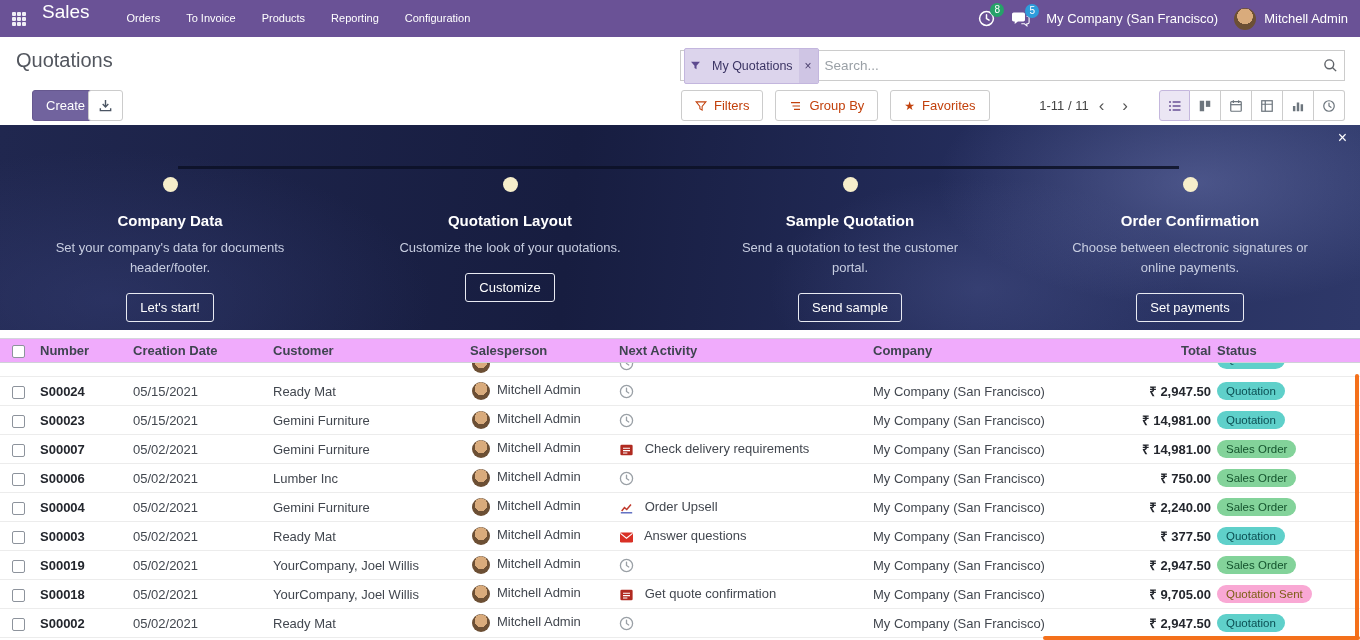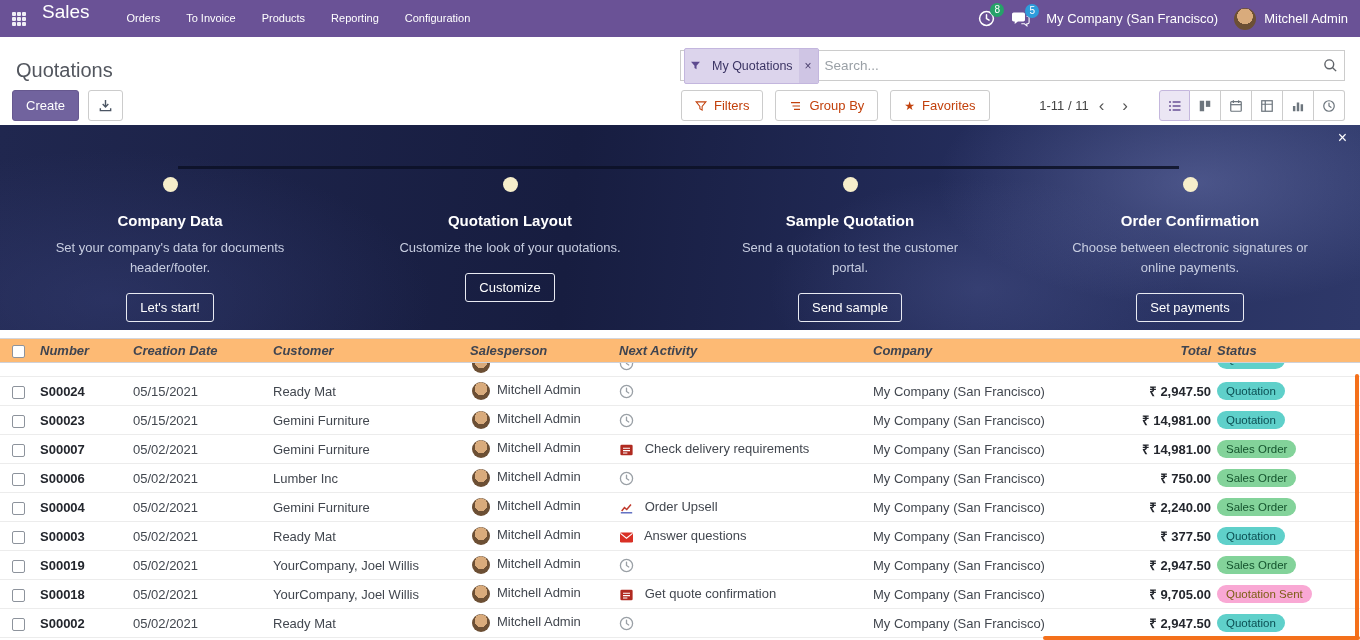--- a/index.html
+++ b/index.html
@@ -20,37 +20,37 @@
     text-align:center; font-size:10px; border-radius:8px; padding:0 3px; color:#fff; }
   .cnt-activity { background:#26a269; }
   .cnt-message { background:#2d9cdb; }
   .nav-company, .nav-user { font-size:13px; cursor:pointer; white-space:nowrap; }
   .avatar { display:inline-block; border-radius:50%;
     background:radial-gradient(circle at 50% 38%, #d9ab7c 0 44%, #6c4f34 45% 100%); }
   .avatar.nav { width:22px; height:22px; margin-right:-8px; }
 
   
   .control { position:relative; height:88px; background:#fff; }
-  .page-title { position:absolute; left:16px; top:12px; font-size:20px; color:#52565e;margin-top:10px; }
+  .page-title { position:absolute; left:16px; top:12px; font-size:20px; color:#52565e; }
   .searchbar { position:absolute; left:680px; right:15px; top:13px; height:31px;
     border:1px solid #ccc; background:#fff; display:flex; align-items:center; padding:0 6px 0 3px; }
   .facet { display:inline-flex; align-items:stretch; height:36px; border-radius:2px; overflow:hidden;
     background:#dcd4ec; border:1px solid #c3b6de; font-size:12.5px; }
   .facet .f-ic { display:flex; align-items:center; padding:0 5px; color:#5d4a8f; }
   .facet .f-label { display:flex; align-items:center; padding:0 6px; color:#3b3464; }
   .facet .f-x { display:flex; align-items:center; padding:0 6px; background:#cfc5e4; color:#4a3f6d; cursor:pointer; font-size:12px; }
   .search-input { flex:1; border:none; outline:none; font-size:13.5px; color:#333; margin-left:6px; font-family:inherit; }
   .search-input::placeholder { color:#9aa0a6; }
   .mag { color:#5f6368; cursor:pointer; display:flex; }
 
   .btn { display:inline-flex; align-items:center; gap:7px; height:31px; padding:0 13px;
     font-size:13px; border-radius:3px; border:1px solid #ccc; background:#fff; color:#c2410c; cursor:pointer;
     font-family:inherit; }
   .btn-primary { background:#71639e; border-color:#66588f; color:#fff; }
-  .create-btn { position:absolute; left:12px; top:53px; }
+  .create-btn { position:absolute; left:32px; top:53px; }
   .export-btn { position:absolute; left:88px; top:53px; width:35px; justify-content:center; padding:0; color:#4b5563; }
   .fgroup { position:absolute; left:681px; top:53px; display:flex; gap:12px; }
   .pager { position:absolute; right:224px; top:53px; height:31px; display:flex; align-items:center; gap:2px; font-size:13px; color:#444; }
   .pager .pg-btn { border:none; background:none; font-size:17px; color:#555; cursor:pointer; padding:0 8px; line-height:1; font-family:inherit; }
   .switcher { position:absolute; right:15px; top:53px; display:flex; }
   .sw-btn { width:31px; height:31px; border:1px solid #ccc; border-left-width:0; background:#fff;
     display:flex; align-items:center; justify-content:center; color:#6c757d; cursor:pointer; }
   .sw-btn:first-child { border-left-width:1px; border-radius:3px 0 0 3px; }
   .sw-btn:last-child { border-radius:0 3px 3px 0; }
   .sw-btn.active { background:#ebe6f4; color:#6a5296; border-color:#c4b7dd; }
@@ -68,22 +68,22 @@
   .step { flex:1; display:flex; flex-direction:column; align-items:center; }
   .dot { width:15px; height:15px; border-radius:50%; background:#f6eecb; z-index:2; }
   .step-title { margin-top:20px; font-size:15px; font-weight:700; }
   .step-desc { margin-top:9px; font-size:13px; line-height:1.55; color:#c7cde0; text-align:center; max-width:250px; }
   .step-btn { margin-top:15px; background:transparent; border:1px solid #e8eaf2; color:#fff;
     font-size:13px; padding:6px 13px; border-radius:3px; cursor:pointer; font-family:inherit; }
 
   
   .table-wrap { margin-top:8px; }
   table { width:1360px; table-layout:fixed; border-collapse:collapse; font-size:13px; color:#42474f; }
-  thead th { background:#fdba74; height:24px; font-weight:700; color:#3f4450; text-align:left;
-    border-top:1px solid #d4d6dc; border-bottom:1px solid #cfd1d8; padding:0 2px; white-space:nowrap; cursor:pointer;font-style:italic; }
+  thead th { background:#f0abfc; height:24px; font-weight:700; color:#3f4450; text-align:left;
+    border-top:1px solid #d4d6dc; border-bottom:1px solid #cfd1d8; padding:0 2px; white-space:nowrap; cursor:pointer; }
   th.r, td.r { text-align:right; padding-right:4px; }
   tbody td { height:29px; border-bottom:1px solid #ececec; white-space:nowrap; overflow:hidden; padding:0 2px; }
   .c-check { text-align:left; }
   .cb { width:13px; height:13px; border:1px solid #8d939c; border-radius:2px; display:inline-block;
     background:#fff; margin-left:10px; vertical-align:middle; cursor:pointer; }
   td.b, .bold { font-weight:700; color:#23262d; }
   .avatar.row { width:18px; height:18px; vertical-align:middle; margin:0 7px 0 2px; }
   .act-icon { display:inline-flex; vertical-align:middle; margin-right:7px; cursor:pointer; }
   .badge { display:inline-block; padding:3px 9px; border-radius:10px; font-size:11.5px; line-height:1.1; }
   .st-info    { background:#5fd0ca; color:#0b4f53; }

